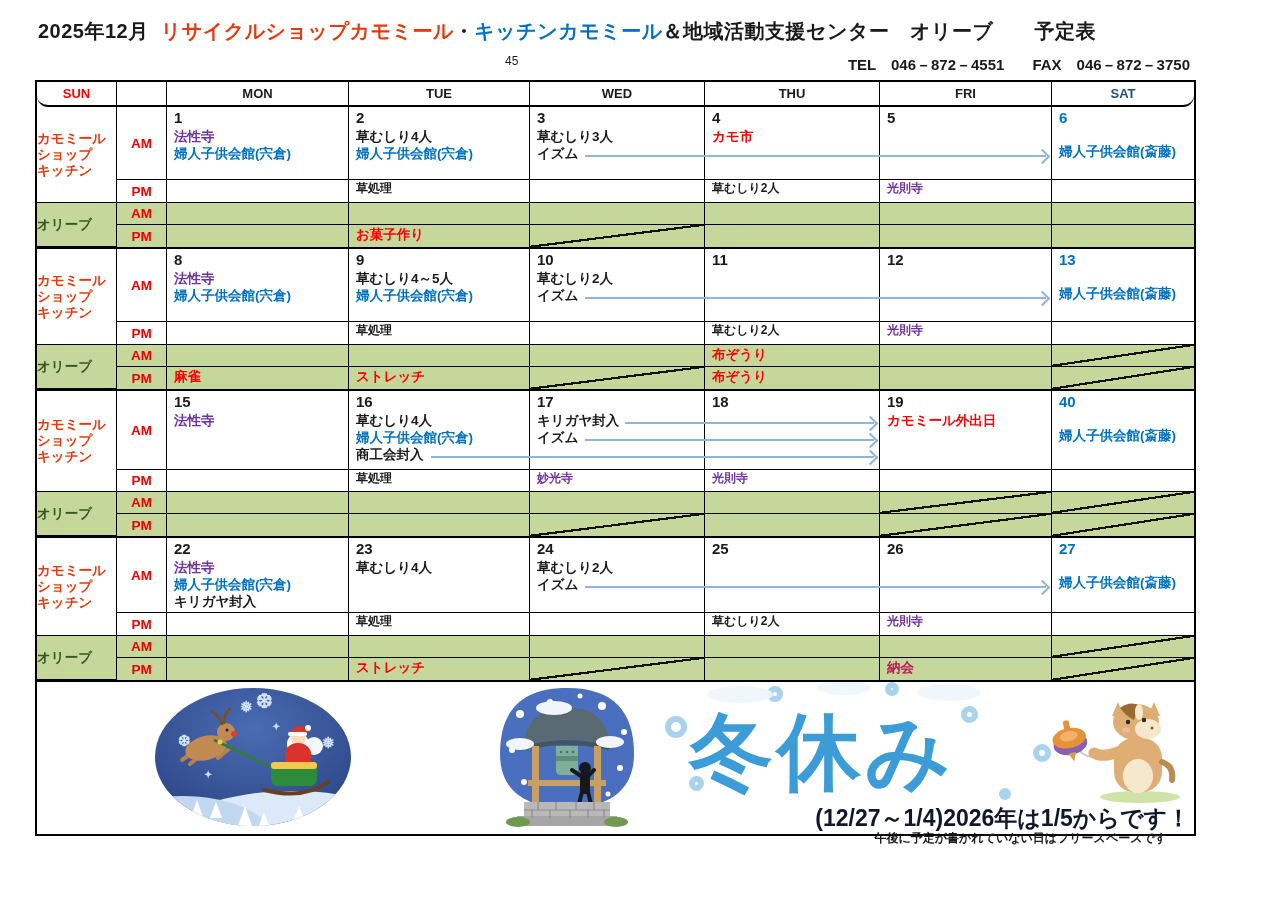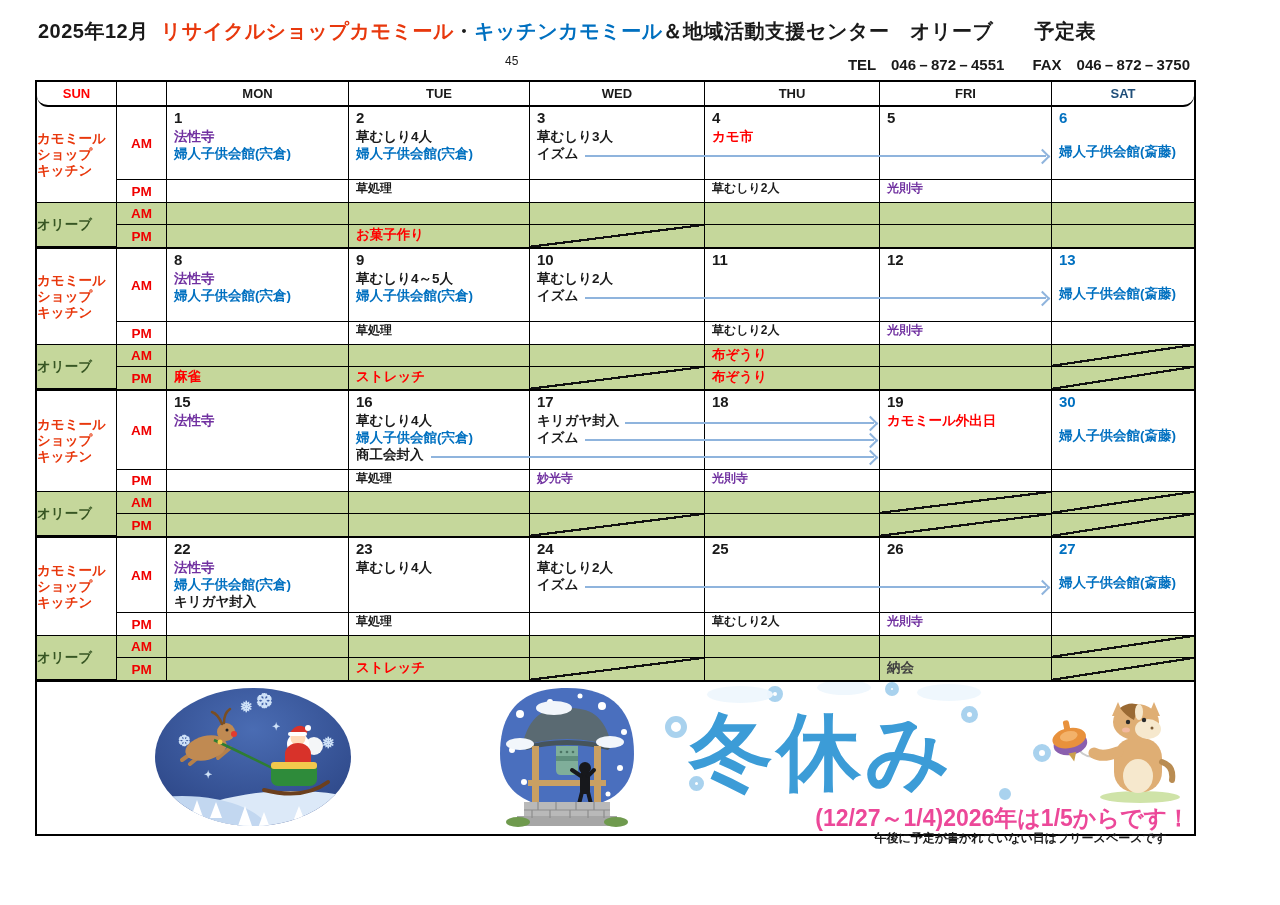--- a/index.html
+++ b/index.html
@@ -39,21 +39,21 @@
   .arrow::after{content:'';position:absolute;right:-2px;top:-6px;width:9px;height:9px;
     border-top:2px solid #8fb4dd;border-right:2px solid #8fb4dd;transform:rotate(45deg);}
 
   
   .banner{position:relative;height:152px;background:#fff;overflow:hidden;}
   .ill{position:absolute;}
   .winter-wrap{position:absolute;left:618px;top:2px;width:412px;height:150px;}
   .winter-title{position:absolute;left:34px;top:12px;font-size:84px;color:#3c9cd7;letter-spacing:4px;white-space:nowrap;}
   .ring{position:absolute;border:6px solid #a9d2ee;border-radius:50%;}
   .cap{position:absolute;background:#eef7fd;border-radius:50%;opacity:.95;}
-  .winter-note{position:absolute;right:4px;bottom:0px;font-size:23px;color:#ec4899;white-space:nowrap;}
+  .winter-note{position:absolute;right:4px;bottom:0px;font-size:23px;color:#0f172a;white-space:nowrap;}
   .footer-note{position:absolute;top:830px;right:113px;font-size:12px;}
 </style>
 </head>
 <body>
 
 <div class="page">
 
   <div class="title-row">
     <span>2025年12月</span><span class="t-red">リサイクルショップカモミール</span><span>・</span><span class="t-blue">キッチンカモミール</span><span>＆地域活動支援センター　オリーブ　　予定表</span>
   </div>
@@ -268,21 +268,21 @@
           <div class="cell ocell g" style="grid-area: 3 / 6;"></div>
           <div class="cell ocell g lastrow" style="grid-area: 4 / 6;"></div>
           <div class="cell amcell" style="grid-area: 1 / 7;">
             <div class="daynum">19</div>
             <div class="entry" style="color: rgb(255, 0, 0);">カモミール外出日</div>
           </div>
           <div class="cell pmcell" style="grid-area: 2 / 7;"></div>
           <div class="cell ocell g slash" style="grid-area: 3 / 7;"></div>
           <div class="cell ocell g lastrow slash" style="grid-area: 4 / 7;"></div>
           <div class="cell amcell lastc" style="grid-area: 1 / 8;">
-            <div class="daynum" style="color: rgb(0, 112, 192);">30</div>
+            <div class="daynum" style="color: rgb(0, 112, 192);">40</div>
             <div class="entry" style="color: rgb(0, 112, 192); margin-top: 15px;">婦人子供会館(斎藤)</div>
           </div>
           <div class="cell pmcell lastc" style="grid-area: 2 / 8;"></div>
           <div class="cell ocell g lastc slash" style="grid-area: 3 / 8;"></div>
           <div class="cell ocell g lastrow lastc slash" style="grid-area: 4 / 8;"></div>
         </div>
         <div class="week" style="grid-template-rows: 75px 23px 22px 22px;">
           <div class="cell labelcell" style="grid-area: 1 / 1 / span 2;">
             <div>カモミール</div>
             <div>ショップ</div>
@@ -333,21 +333,21 @@
           <div class="cell ocell g" style="grid-area: 3 / 6;"></div>
           <div class="cell ocell g lastrow" style="grid-area: 4 / 6;"></div>
           <div class="cell amcell" style="grid-area: 1 / 7;">
             <div class="daynum">26</div>
           </div>
           <div class="cell pmcell" style="grid-area: 2 / 7;">
             <div class="entry" style="color: rgb(112, 48, 160);">光則寺</div>
           </div>
           <div class="cell ocell g" style="grid-area: 3 / 7;"></div>
           <div class="cell ocell g lastrow" style="grid-area: 4 / 7;">
-            <div style="color: #404040;">納会</div>
+            <div style="color: #be185d;">納会</div>
           </div>
           <div class="cell amcell lastc" style="grid-area: 1 / 8;">
             <div class="daynum" style="color: rgb(0, 112, 192);">27</div>
             <div class="entry" style="color: rgb(0, 112, 192); margin-top: 15px;">婦人子供会館(斎藤)</div>
           </div>
           <div class="cell pmcell lastc" style="grid-area: 2 / 8;"></div>
           <div class="cell ocell g lastc slash" style="grid-area: 3 / 8;"></div>
           <div class="cell ocell g lastrow lastc slash" style="grid-area: 4 / 8;"></div>
         </div>
       </div>

